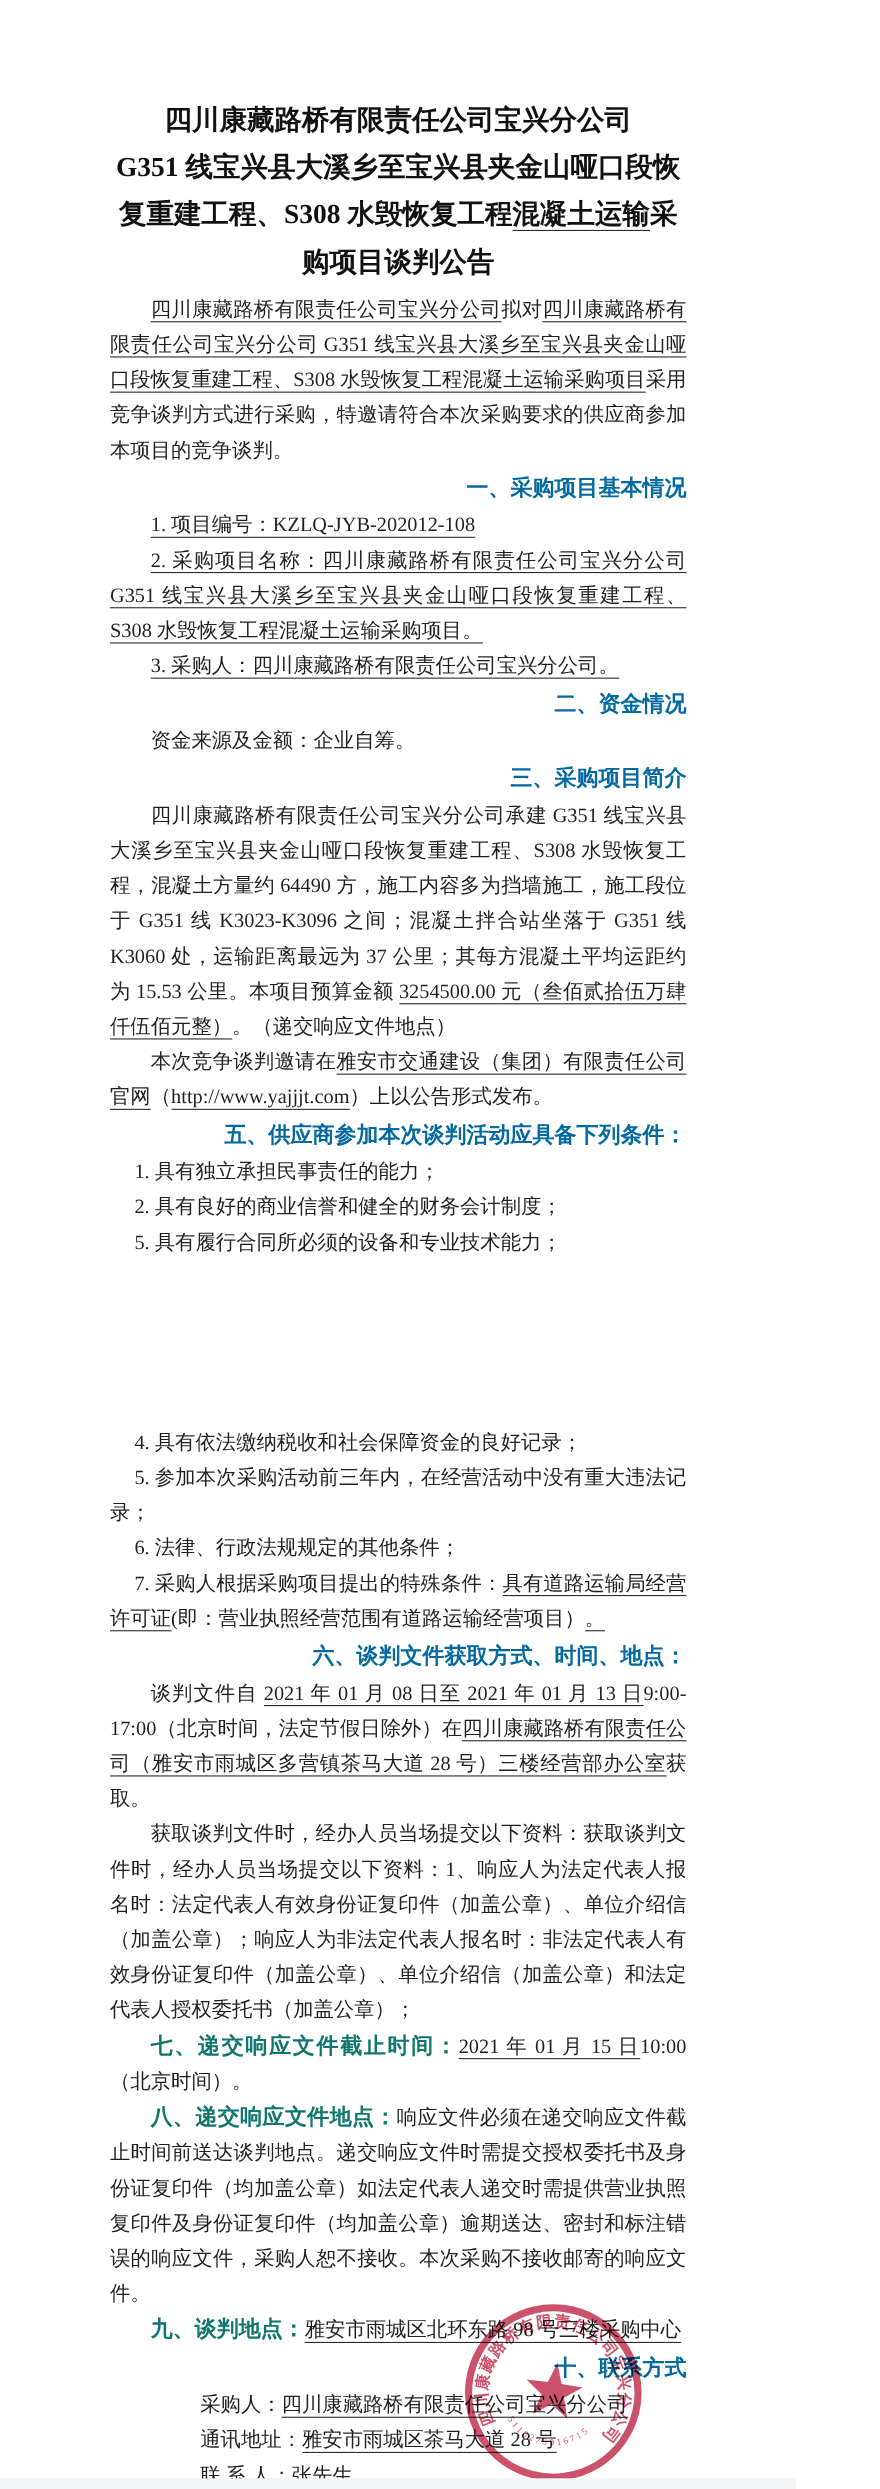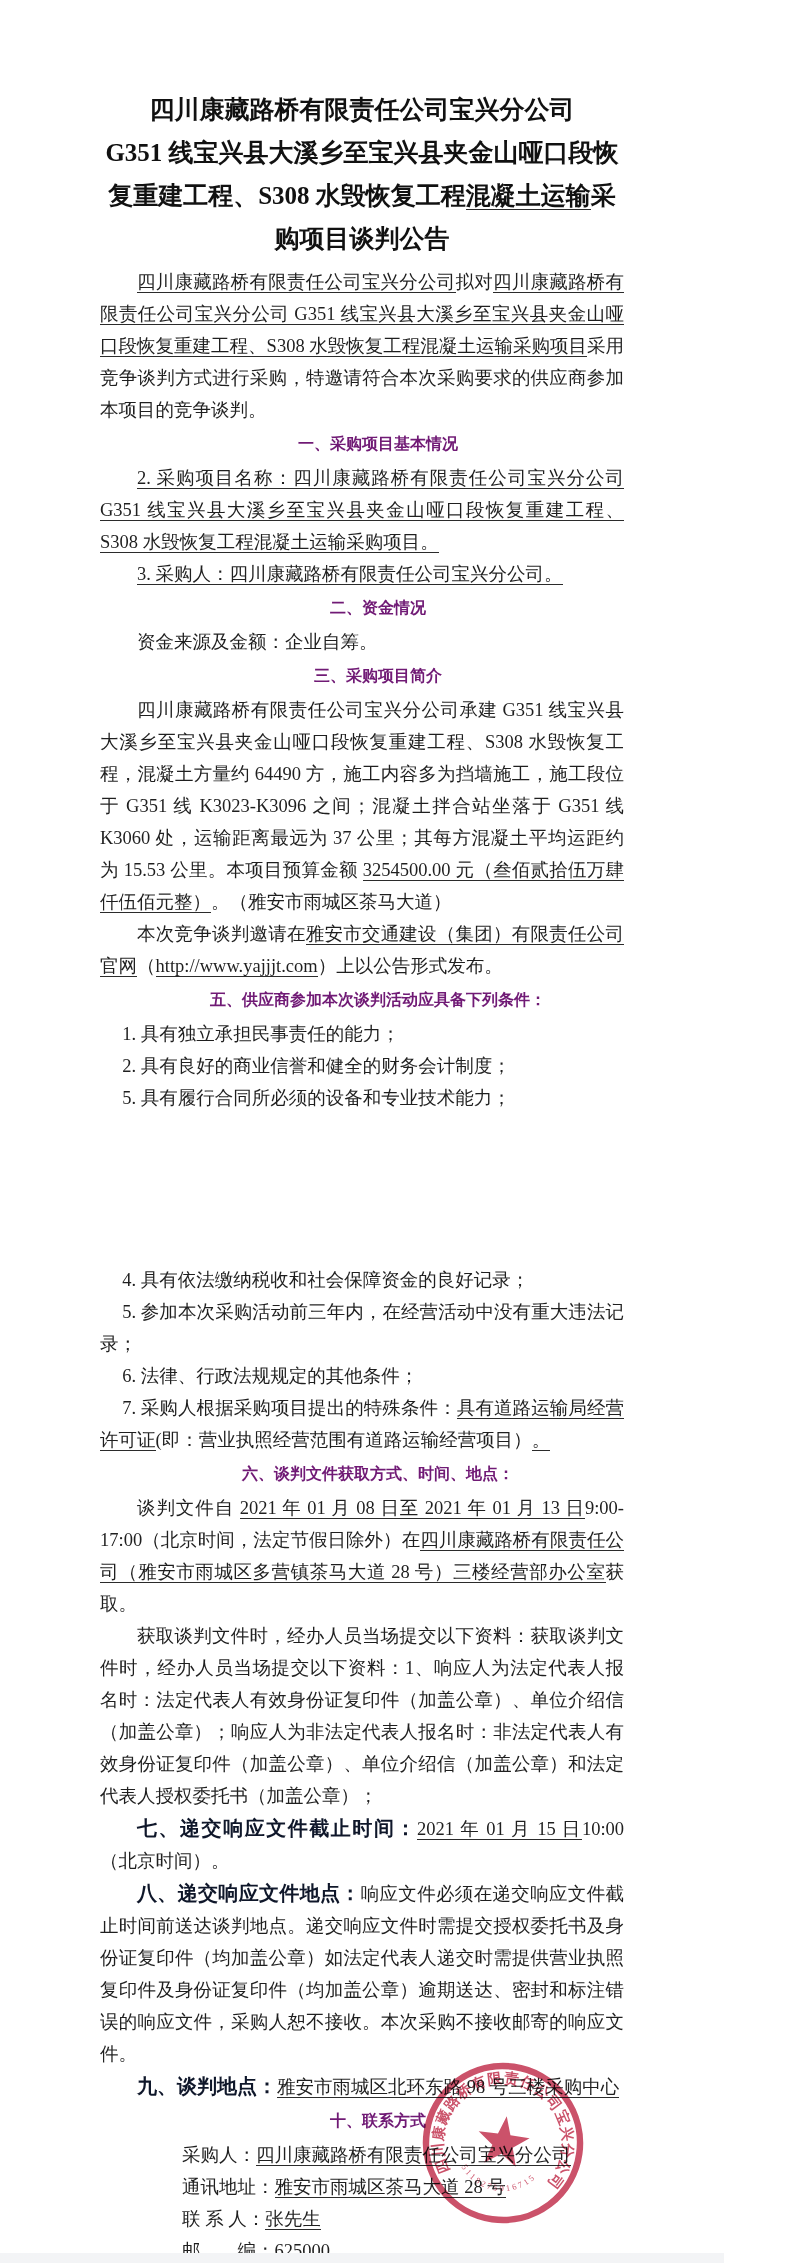--- a/index.html
+++ b/index.html
@@ -27,33 +27,33 @@
     text-align: center;
     font-family: "Liberation Serif", "DejaVu Serif", serif;
     font-weight: bold;
     font-size: 25px;
     line-height: 43px;
     color: #111;
   }
   .para { margin: 0; text-indent: 2em; }
   h2.sec {
     font-family: "Liberation Sans", "DejaVu Sans", sans-serif;
-    font-size: 16px;
+    font-size: 20px;
     font-weight: bold;
-    color: #701a75;
+    color: #0369a1;
     margin: 0;
     line-height: 36px;
     text-indent: 2em;
-    text-align: center;
+    text-align: right;
   }
   .ih {
     font-family: Liberation Sans, sans-serif;
     font-size: 20px;
     font-weight: bold;
-    color: #0f172a;
+    color: #0f766e;
   }
   .item { margin: 0; text-indent: 2em; }
   .item5 { margin: 0; text-indent: 1.2em; }
   .u { border-bottom: 1.5px solid #2b2b2b; }
   .nowrap { white-space: nowrap; }
   .page-gap { height: 150px; }
   .contact-row { margin: 0; padding-left: 82px; }
   .closing { position: relative; }
   .date-line {
     text-align: right;
@@ -93,28 +93,29 @@
   <div class="content">
 
     <div class="title-block">
       <div>四川康藏路桥有限责任公司宝兴分公司</div>
       <div><span>G351 线宝兴县大溪乡至宝兴县夹金山哑口段恢复重建工程、S308 水毁恢复工程</span><span class="u">混凝土运输</span><span>采购项目谈判公告</span></div>
     </div>
 
     <p class="para" style="margin-top:6px"><span class="u">四川康藏路桥有限责任公司宝兴分公司</span><span>拟对</span><span class="u">四川康藏路桥有限责任公司宝兴分公司 G351 线宝兴县大溪乡至宝兴县夹金山哑口段恢复重建工程、S308 水毁恢复工程混凝土运输采购项目</span><span>采用竞争谈判方式进行采购，特邀请符合本次采购要求的供应商参加本项目的竞争谈判。</span></p>
 
     <h2 class="sec">一、采购项目基本情况</h2>
+    <p class="item"><span class="u">1. 项目编号：KZLQ-JYB-202012-108</span></p>
     <p class="item"><span class="u">2. 采购项目名称：四川康藏路桥有限责任公司宝兴分公司 G351 线宝兴县大溪乡至宝兴县夹金山哑口段恢复重建工程、S308 水毁恢复工程混凝土运输采购项目。</span></p>
     <p class="item"><span class="u">3. 采购人：四川康藏路桥有限责任公司宝兴分公司。</span></p>
 
     <h2 class="sec">二、资金情况</h2>
     <p class="para">资金来源及金额：企业自筹。</p>
 
     <h2 class="sec">三、采购项目简介</h2>
-    <p class="para"><span>四川康藏路桥有限责任公司宝兴分公司承建 G351 线宝兴县大溪乡至宝兴县夹金山哑口段恢复重建工程、S308 水毁恢复工程，混凝土方量约 64490 方，施工内容多为挡墙施工，施工段位于 G351 线 K3023-K3096 之间；混凝土拌合站坐落于 G351 线 K3060 处，运输距离最远为 37 公里；其每方混凝土平均运距约为 15.53 公里。本项目预算金额 </span><span class="u">3254500.00 元（叁佰贰拾伍万肆仟伍佰元整）</span><span>。</span><span>（雅安市雨城区茶马大道）</span></p>
+    <p class="para"><span>四川康藏路桥有限责任公司宝兴分公司承建 G351 线宝兴县大溪乡至宝兴县夹金山哑口段恢复重建工程、S308 水毁恢复工程，混凝土方量约 64490 方，施工内容多为挡墙施工，施工段位于 G351 线 K3023-K3096 之间；混凝土拌合站坐落于 G351 线 K3060 处，运输距离最远为 37 公里；其每方混凝土平均运距约为 15.53 公里。本项目预算金额 </span><span class="u">3254500.00 元（叁佰贰拾伍万肆仟伍佰元整）</span><span>。</span><span>（递交响应文件地点）</span></p>
 
     <p class="para"><span>本次竞争谈判邀请在</span><span class="u">雅安市交通建设（集团）有限责任公司官网</span><span class="nowrap"><span>（</span><span class="u">http://www.yajjjt.com</span><span>）</span></span><span>上以公告形式发布。</span></p>
 
     <h2 class="sec">五、供应商参加本次谈判活动应具备下列条件：</h2>
     <p class="item5">1. 具有独立承担民事责任的能力；</p>
     <p class="item5">2. 具有良好的商业信誉和健全的财务会计制度；</p>
     <p class="item5">5. 具有履行合同所必须的设备和专业技术能力；</p>
 
     <div class="page-gap"></div>
 

